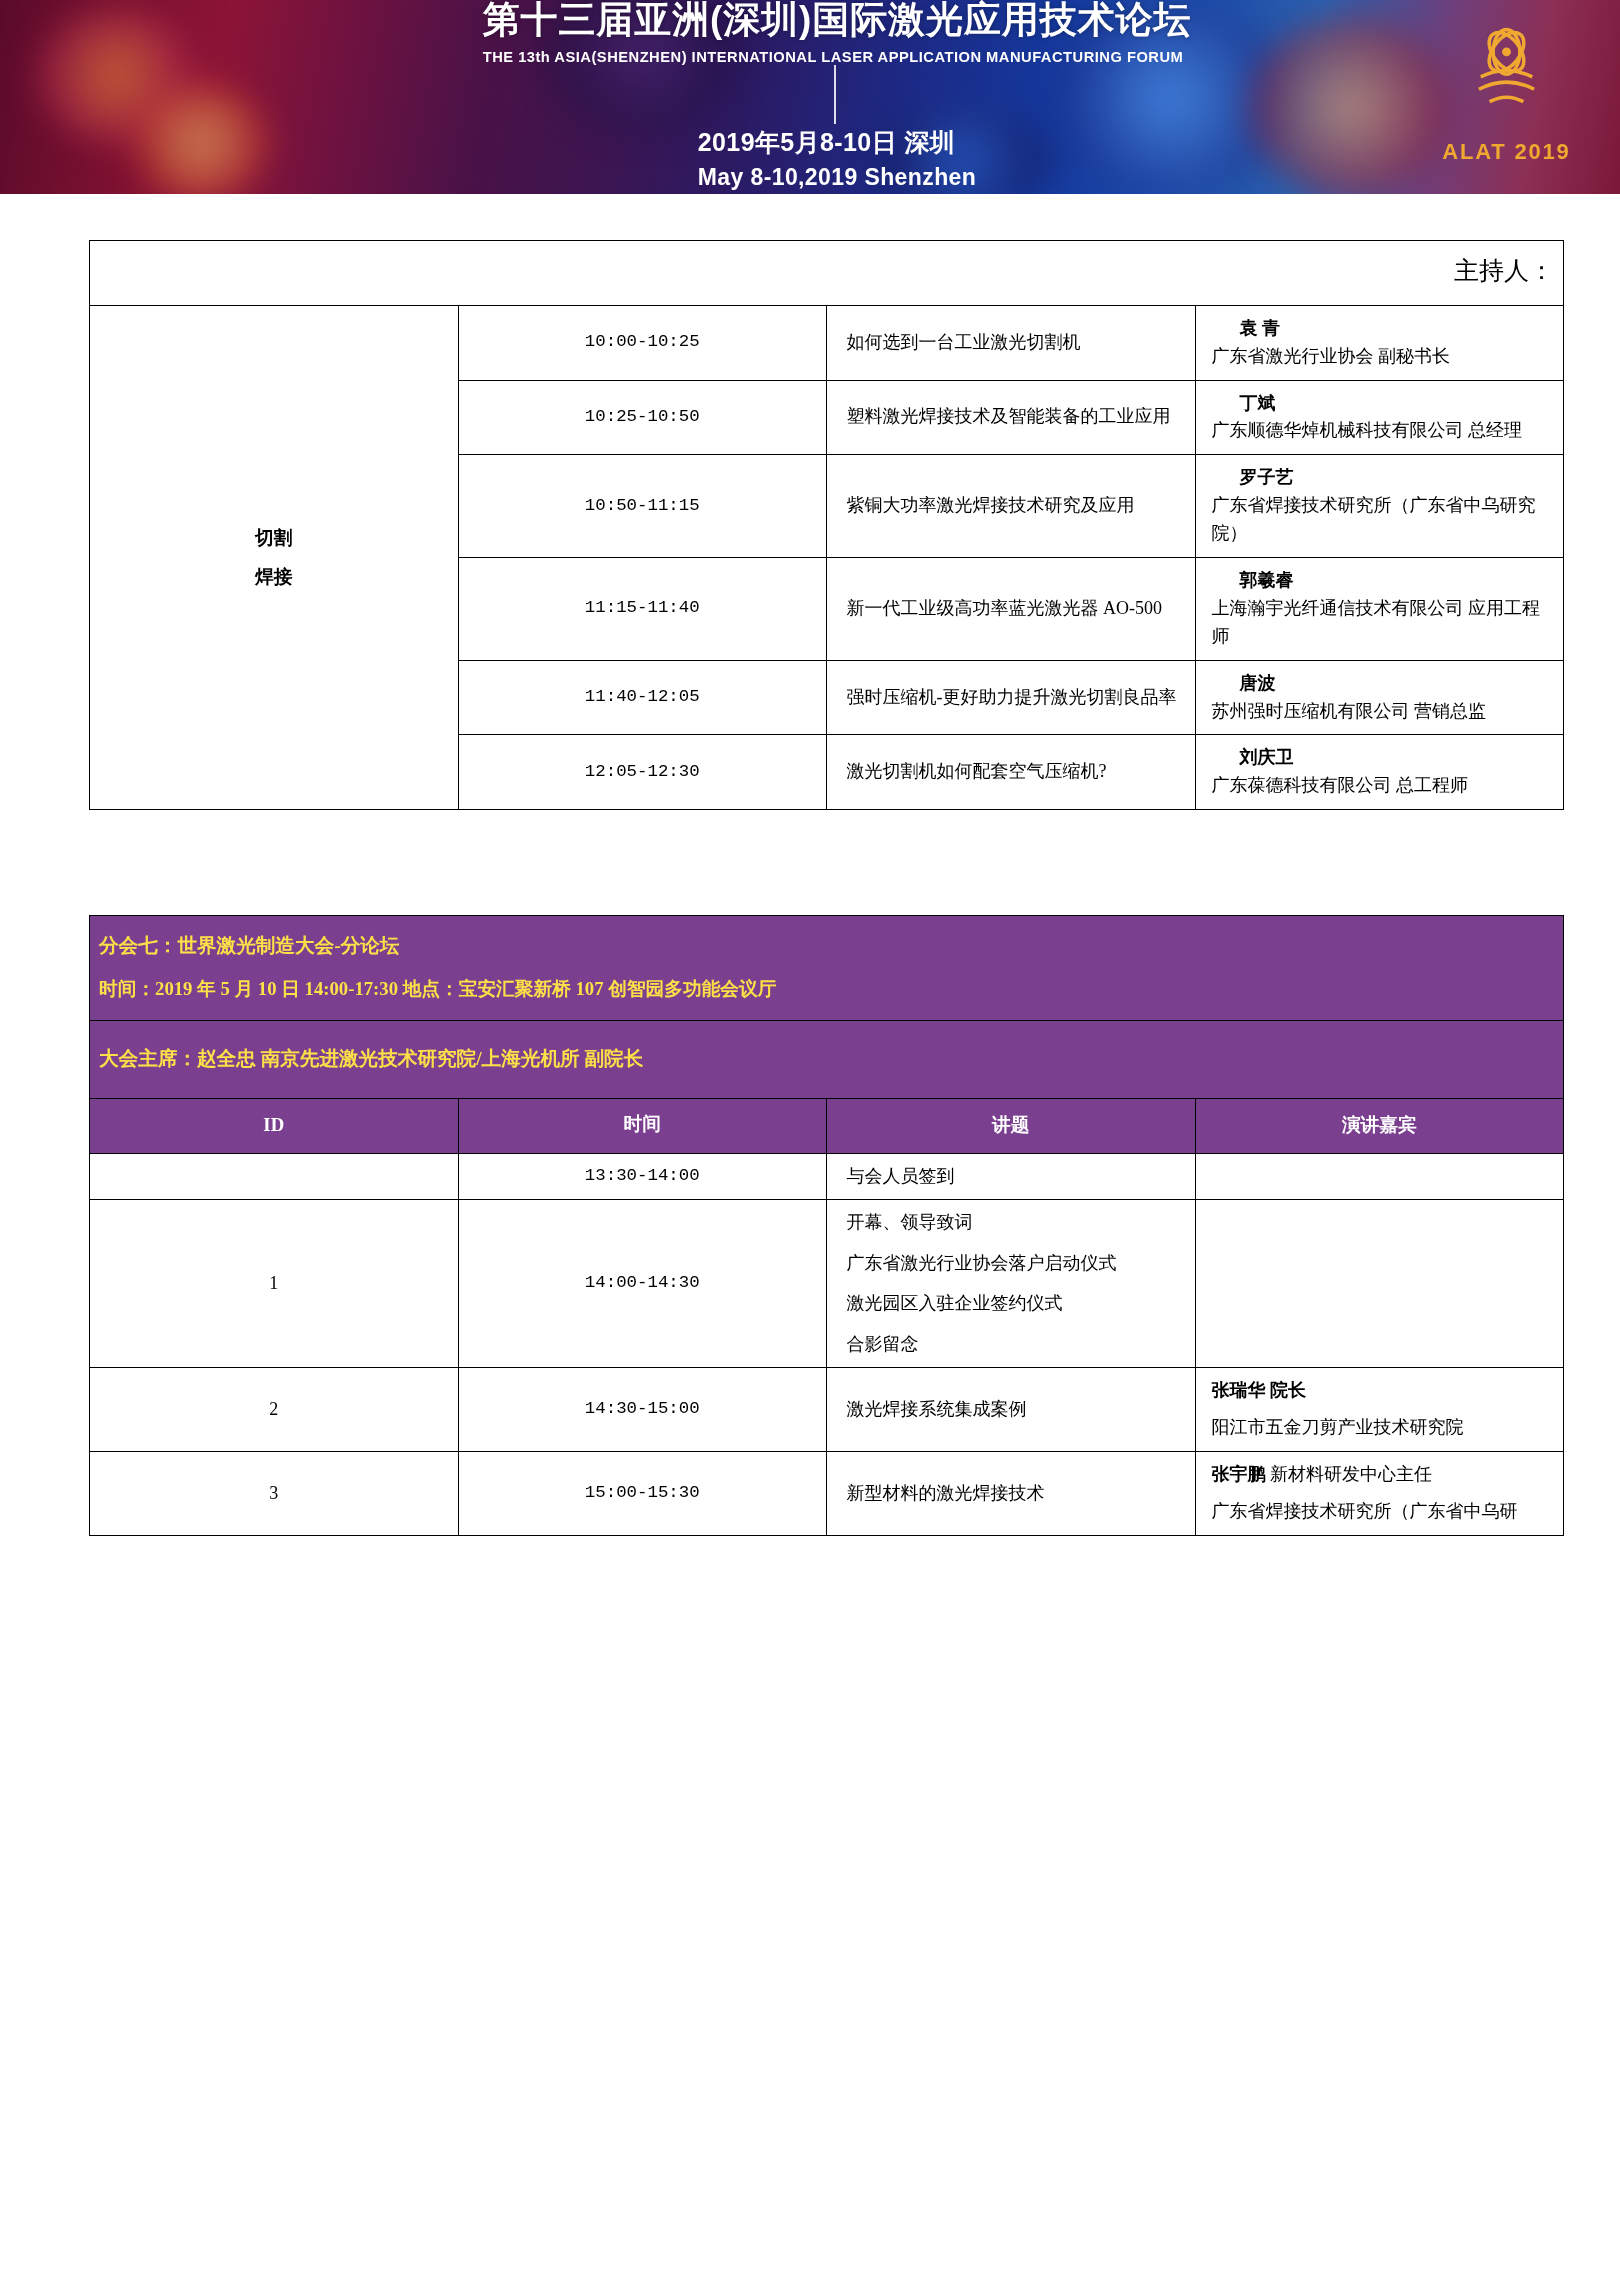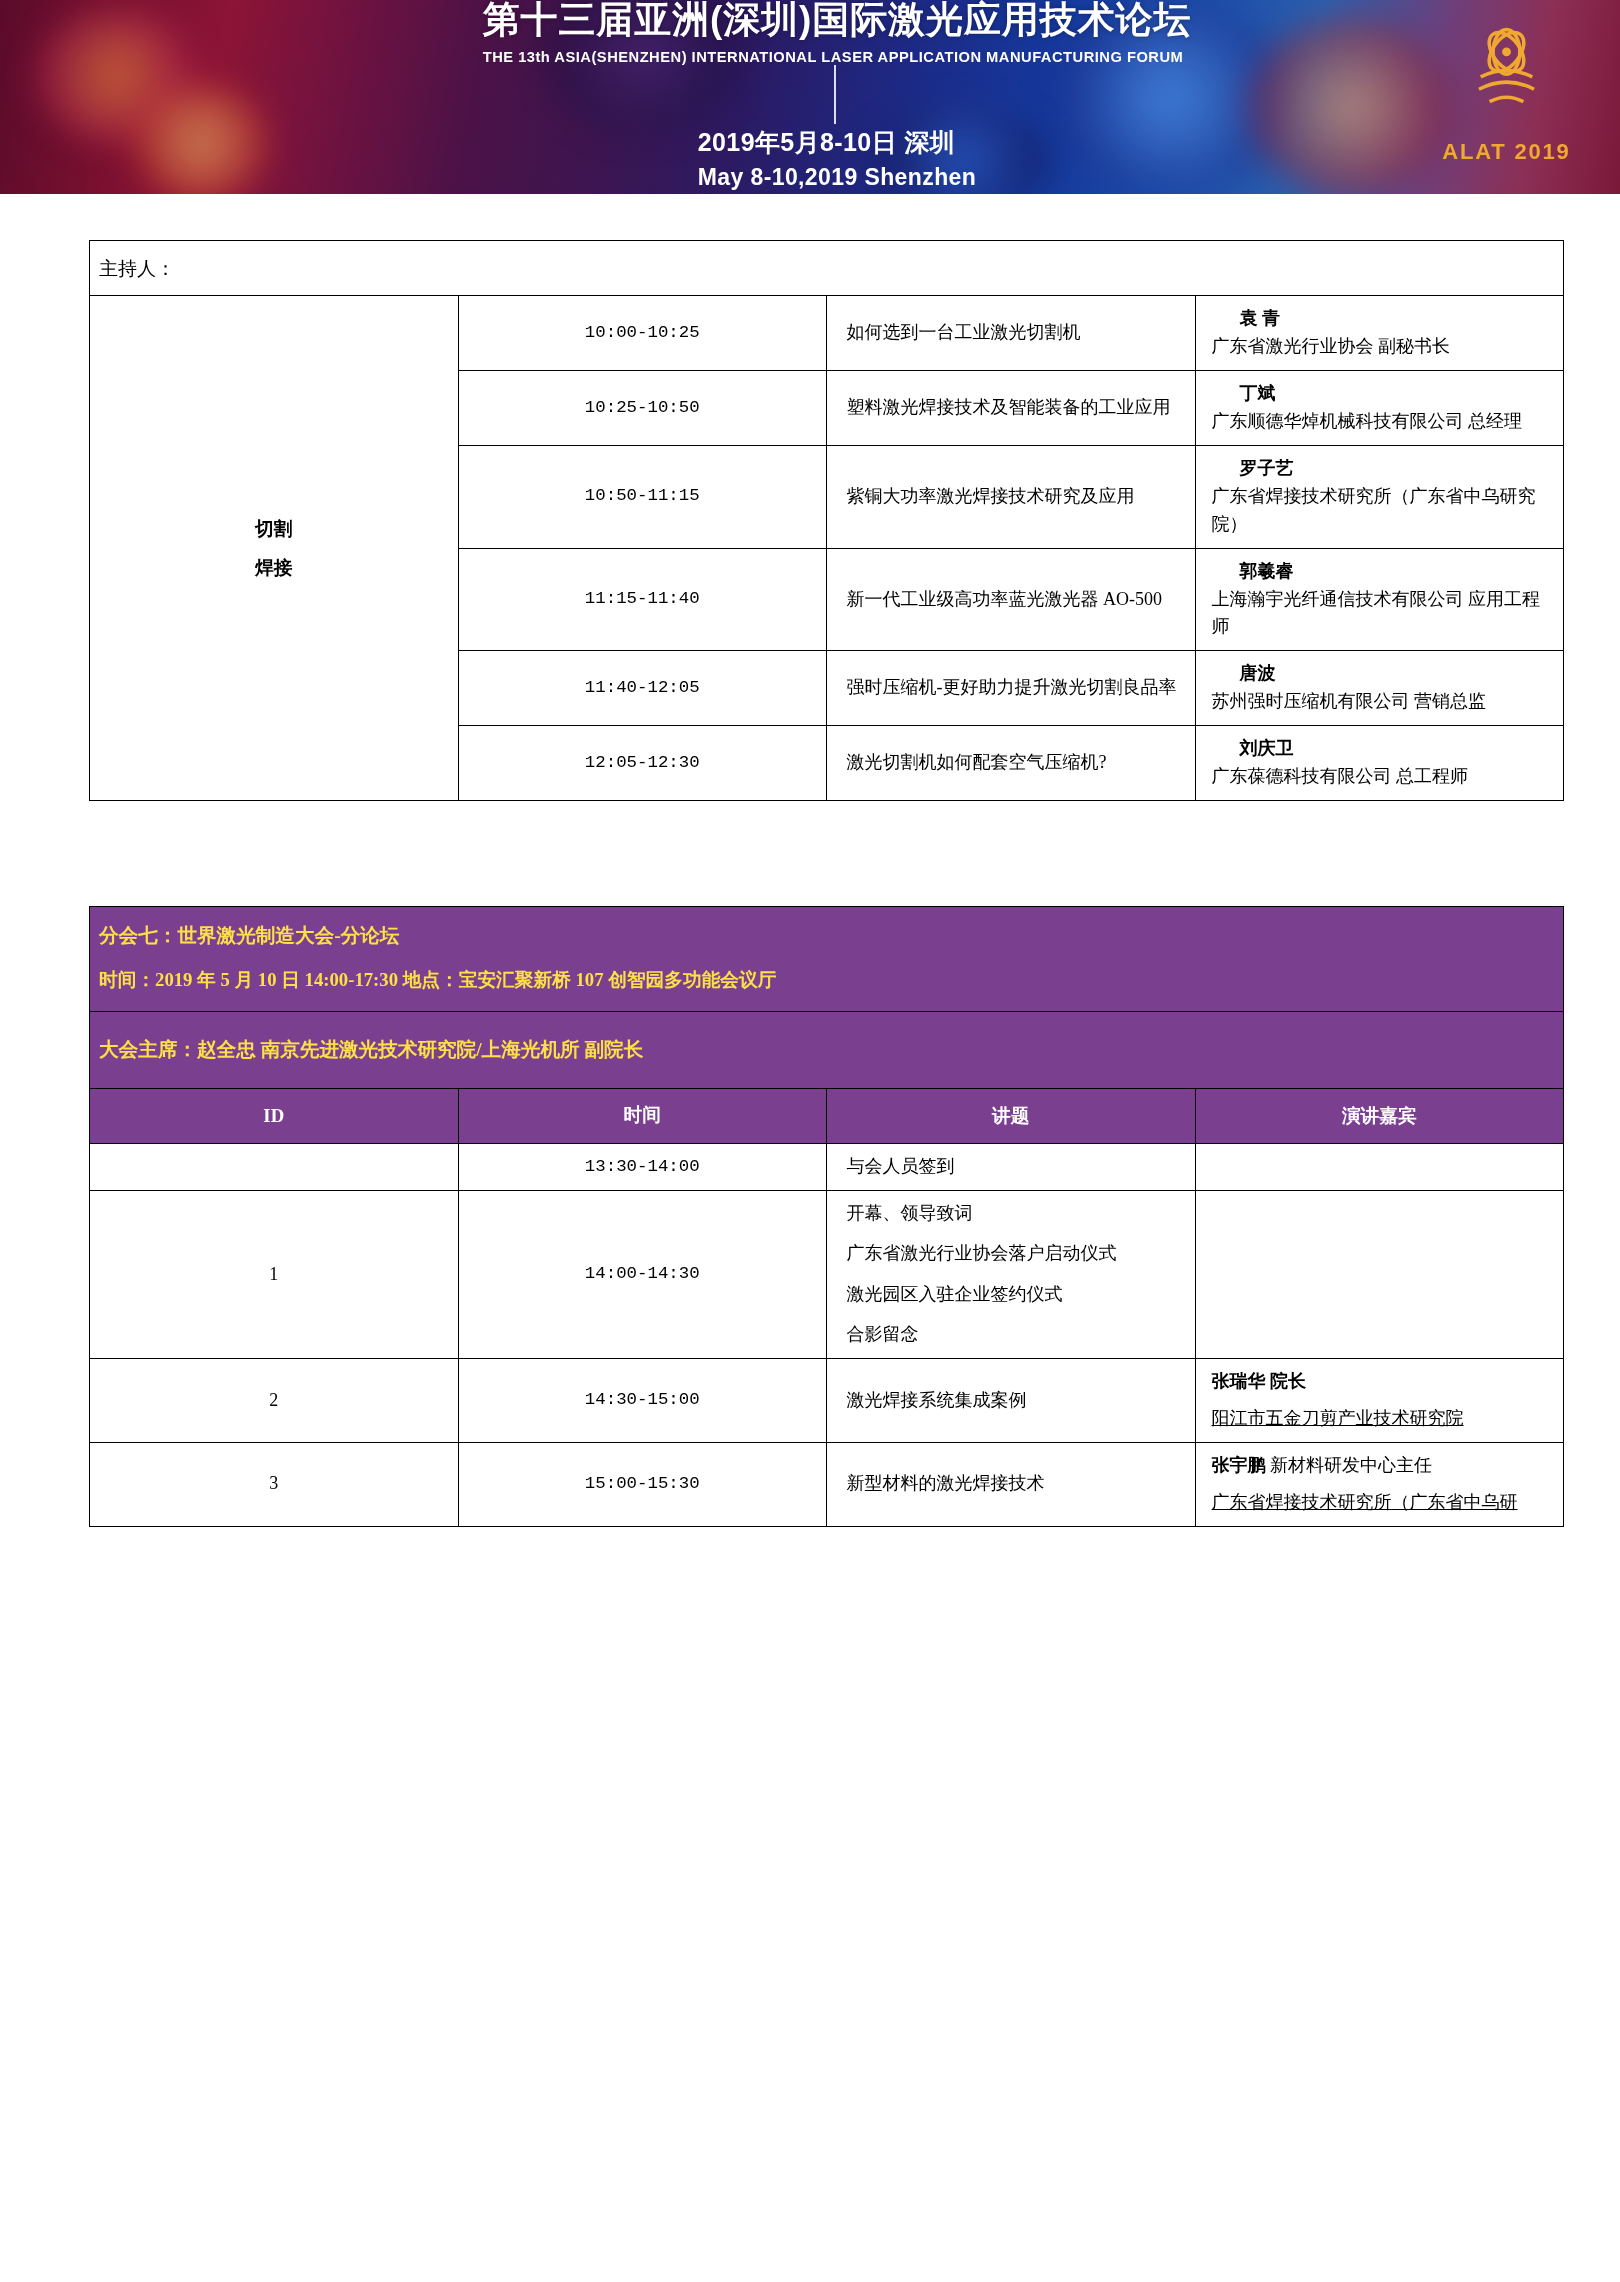--- a/index.html
+++ b/index.html
@@ -118,23 +118,24 @@
     padding: 9px 12.5px;
     vertical-align: middle;
     font-size: 18px;
     line-height: 1.55;
     font-family: "Liberation Serif", "DejaVu Serif", serif;
   }
 
   
   .t1 { margin-top: 46px; }
   .t1 .host-row td {
-    text-align: left;
-    font-size: 19px;
+    text-align: right;
+    font-size: 25px;
     padding: 12.5px 9px;
+    font-family: Liberation Mono, monospace;
   }
   .t1 .cat {
     text-align: center;
     font-weight: bold;
     font-size: 18.7px;
     line-height: 2.1;
     width: 134px;
   }
   .t1 .time {
     text-align: center;
@@ -168,21 +169,21 @@
     padding: 12.5px 7.1px;
   }
   .t2 .c-id    { width: 82px;  text-align: center; }
   .t2 .c-time  { width: 165px; text-align: center; font-family: "Liberation Mono","DejaVu Sans Mono", monospace; font-size: 17.4px; }
   .t2 .c-topic { width: 552px; padding-left: 19.6px; }
   .t2 .c-guest { padding-left: 16px; }
   .t2 .full-center { text-align: center; font-size: 18.7px; padding: 12.5px 9px; }
   .t2 .multiline p { margin: 0 0 12.5px 0; }
   .t2 .multiline p:last-child { margin-bottom: 0; }
   .t2 .guest-lines div { margin-bottom: 9px; }
-  .t2 .guest-lines div:last-child { margin-bottom: 0; text-decoration: underline; }
+  .t2 .guest-lines div:last-child { margin-bottom: 0; }
   .bold { font-weight: bold; }
 </style>
 </head>
 <body>
 
 <div class="banner">
   <div class="glow g1"></div>
   <div class="glow g2"></div>
   <div class="glow g3"></div>
   <div class="glow g4"></div>

